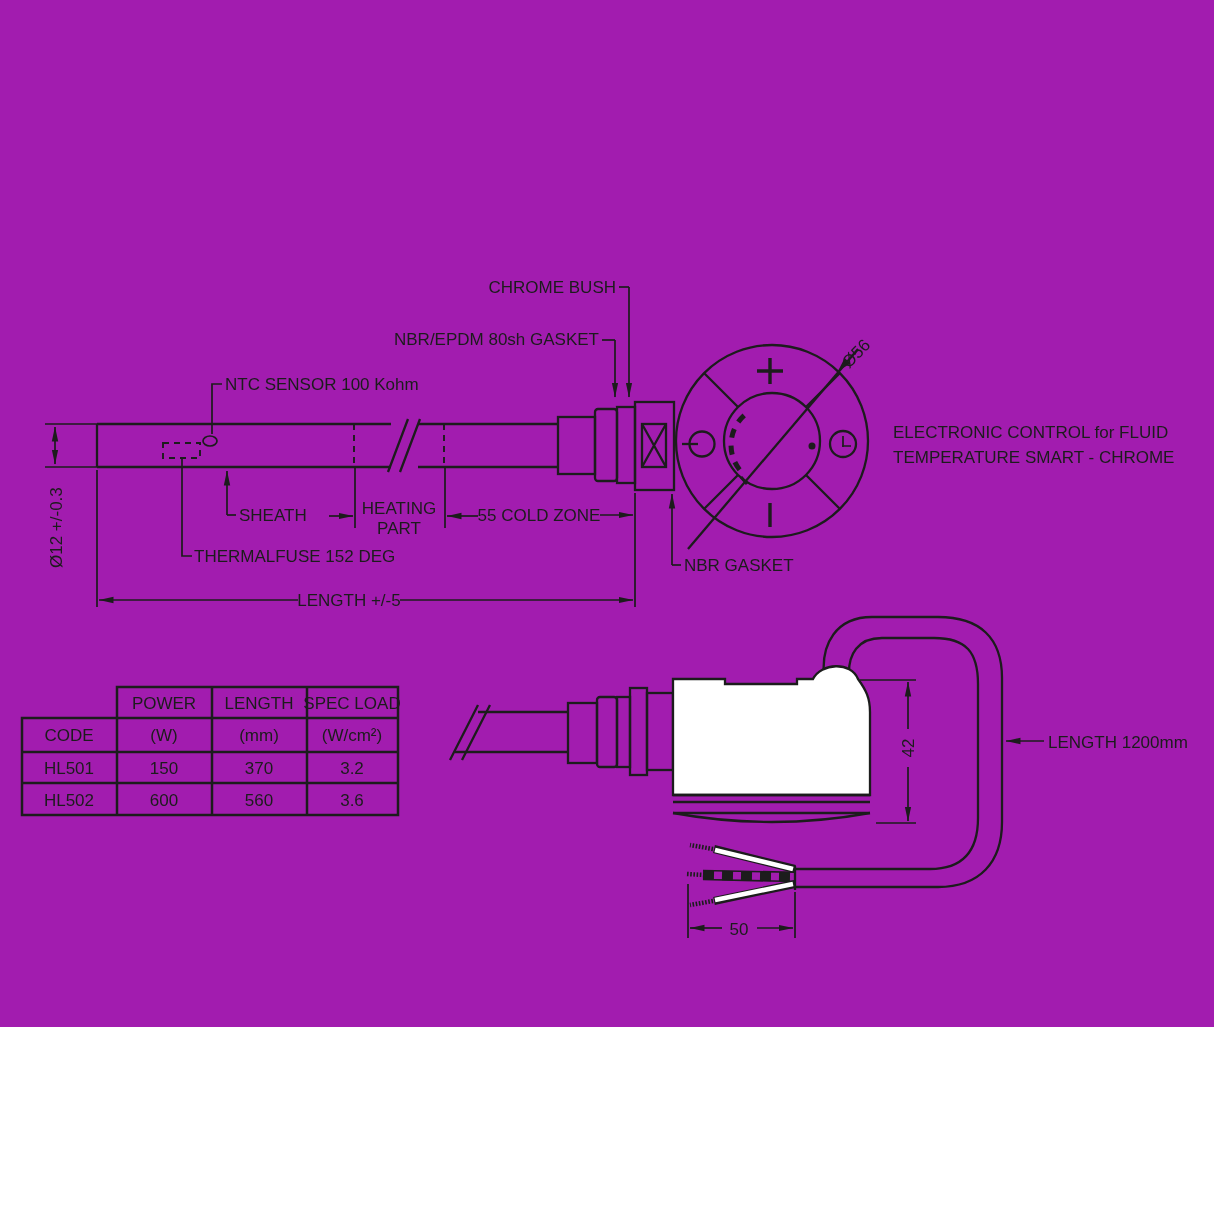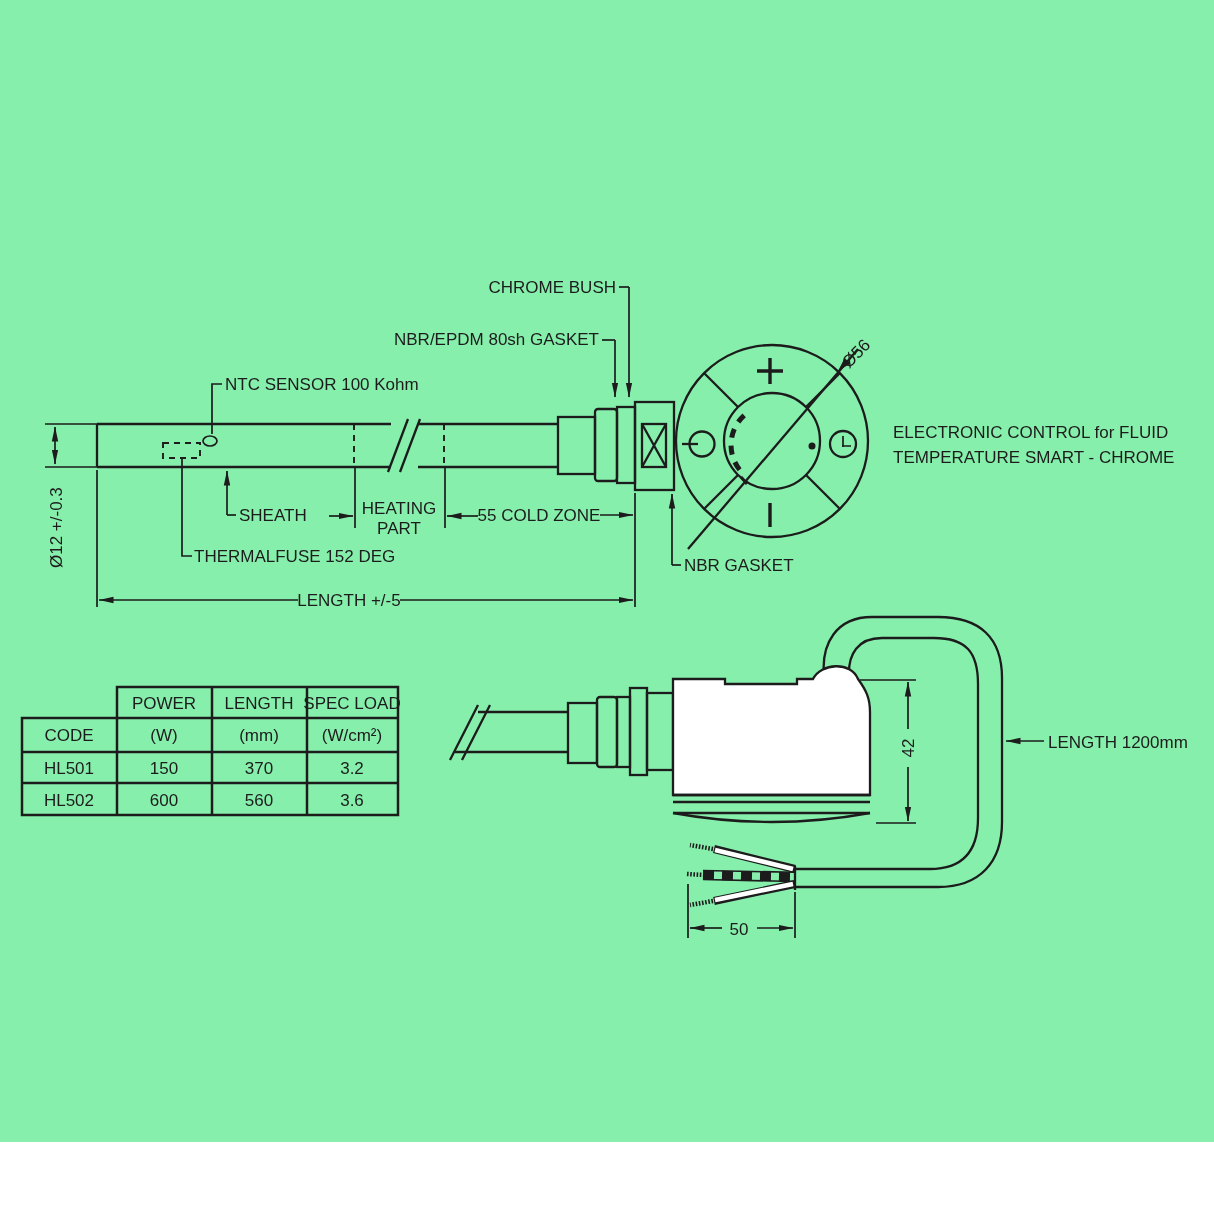--- a/index.html
+++ b/index.html
@@ -1,16 +1,16 @@
 <!DOCTYPE html>
 <html><head>
 <meta charset="utf-8">
 <style>
   html,body{margin:0;padding:0;background:#fff;}
-  #stage{position:relative;width:1214px;height:1142px;background:#86efac;overflow:hidden;}
+  #stage{position:relative;width:1214px;height:1027px;background:#a21caf;overflow:hidden;}
   svg{position:absolute;left:0;top:0;}
   text{font-family:"Liberation Sans",sans-serif;fill:#1c1c1c;font-size:17px;}
   .ln{stroke:#1c1c1c;stroke-width:2.3;fill:none;stroke-linecap:butt;}
   .thin{stroke:#1c1c1c;stroke-width:1.7;fill:none;}
   .dash{stroke:#1c1c1c;stroke-width:1.9;fill:none;stroke-dasharray:6 5;}
   .sym{stroke:#1c1c1c;stroke-width:3.4;fill:none;}
   .whitefill{fill:#ffffff;stroke:#1c1c1c;stroke-width:2.3;}
 </style>
 </head>
 <body>

